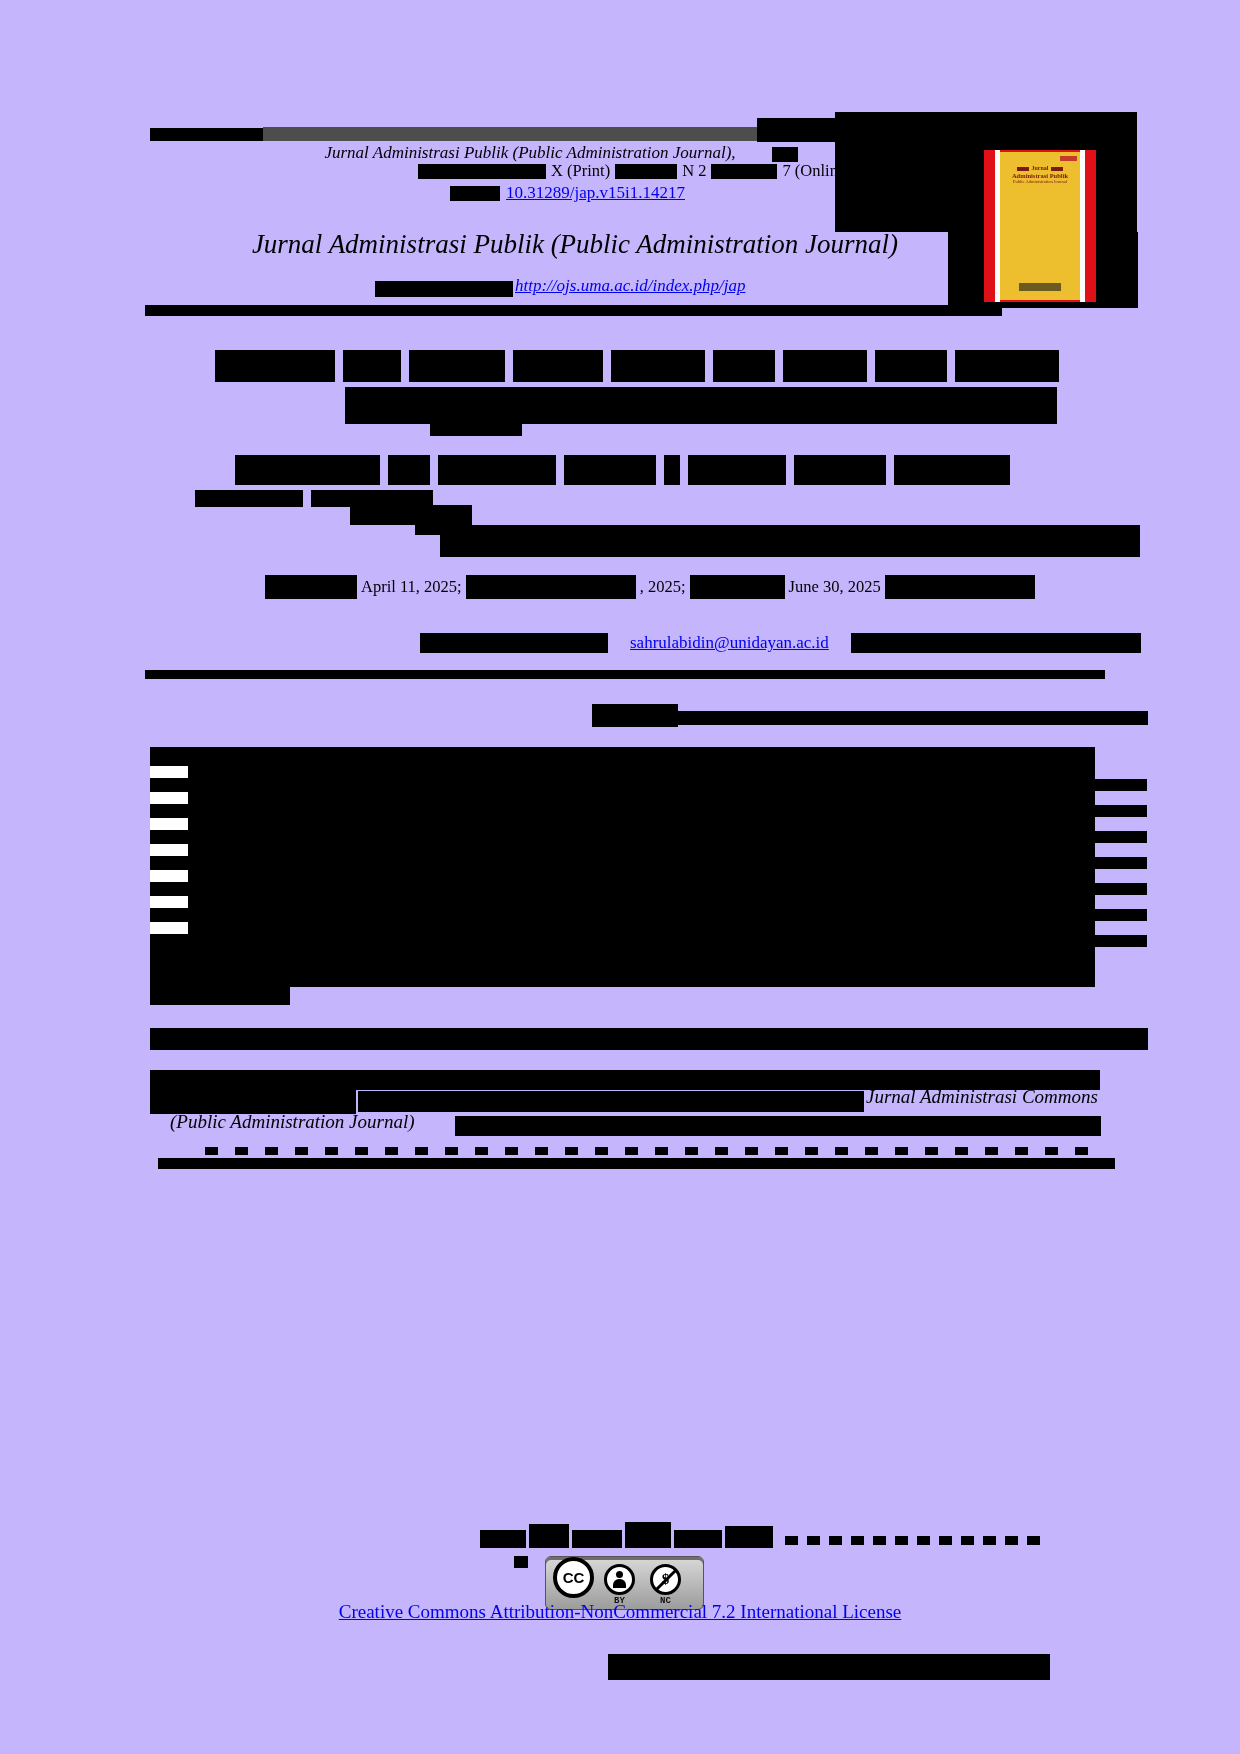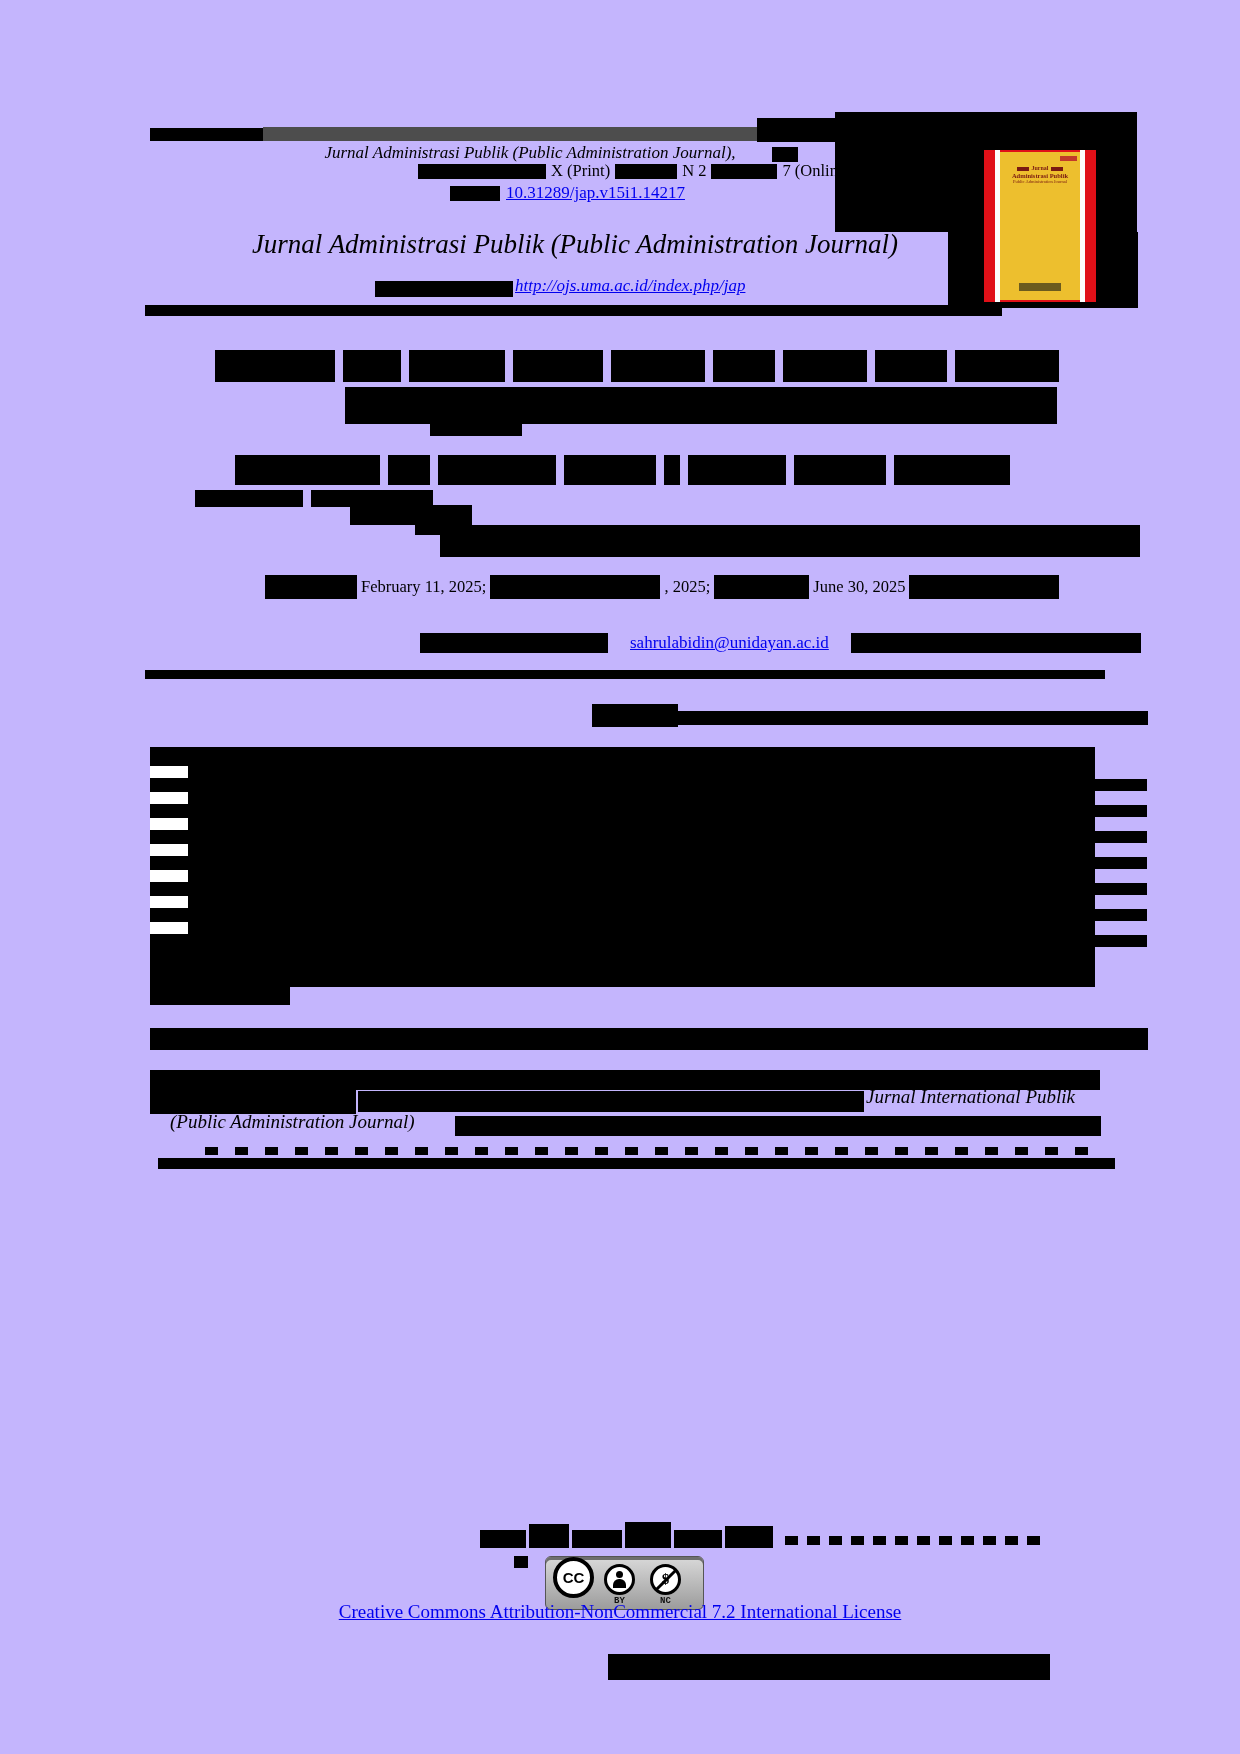--- a/index.html
+++ b/index.html
@@ -103,37 +103,37 @@
         <div class="l1"><span class="cov-bar"></span><span>Jurnal</span><span class="cov-bar"></span></div>
         <div class="l2">Administrasi Publik</div>
         <div class="l3">Public Administration Journal</div>
       </div>
       <div id="cover-footer"></div>
     </div>
   </div>
 
   <div class="flexrow" id="dates-row">
     <span class="rd-inline" style="width:92px;height:24px;"></span>
-    <span>February 11, 2025;</span>
+    <span>April 11, 2025;</span>
     <span class="rd-inline" style="width:170px;height:24px;"></span>
     <span>, 2025;</span>
     <span class="rd-inline" style="width:95px;height:24px;"></span>
     <span>June 30, 2025</span>
     <span class="rd-inline" style="width:150px;height:24px;"></span>
   </div>
 
   <div class="flexrow" id="email-row">
     <span class="rd-inline" style="width:188px;height:20px;"></span>
     <a class="lnk bd">sahrulabidin@unidayan.ac.id</a>
     <span class="rd-inline" style="width:290px;height:20px;"></span>
   </div>
 
   <div id="abstract-block"></div>
 
-  <div class="txt it" id="cite-journal">Jurnal International Publik</div>
+  <div class="txt it" id="cite-journal">Jurnal Administrasi Commons</div>
   <div class="txt it" id="cite-journal2">(Public Administration Journal)</div>
 
   <div id="cc-badge">
     <div class="cc-circle" id="cc-c1">
         <span>CC</span>
       </div>
     <div class="cc-circle" id="cc-c2">
       <div>
           <div class="person-head"></div>
           <div class="person-body"></div>

